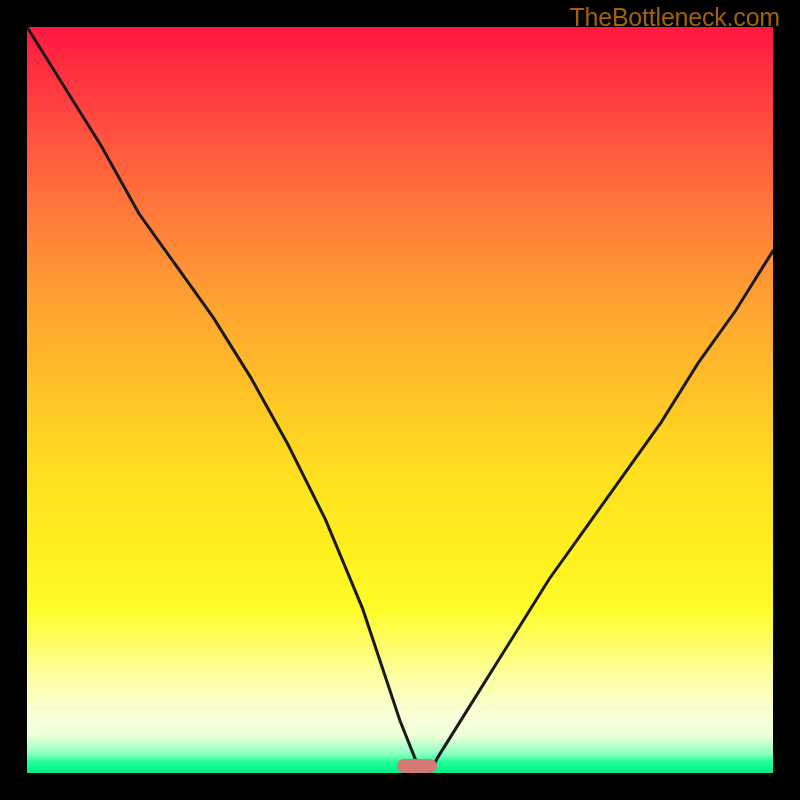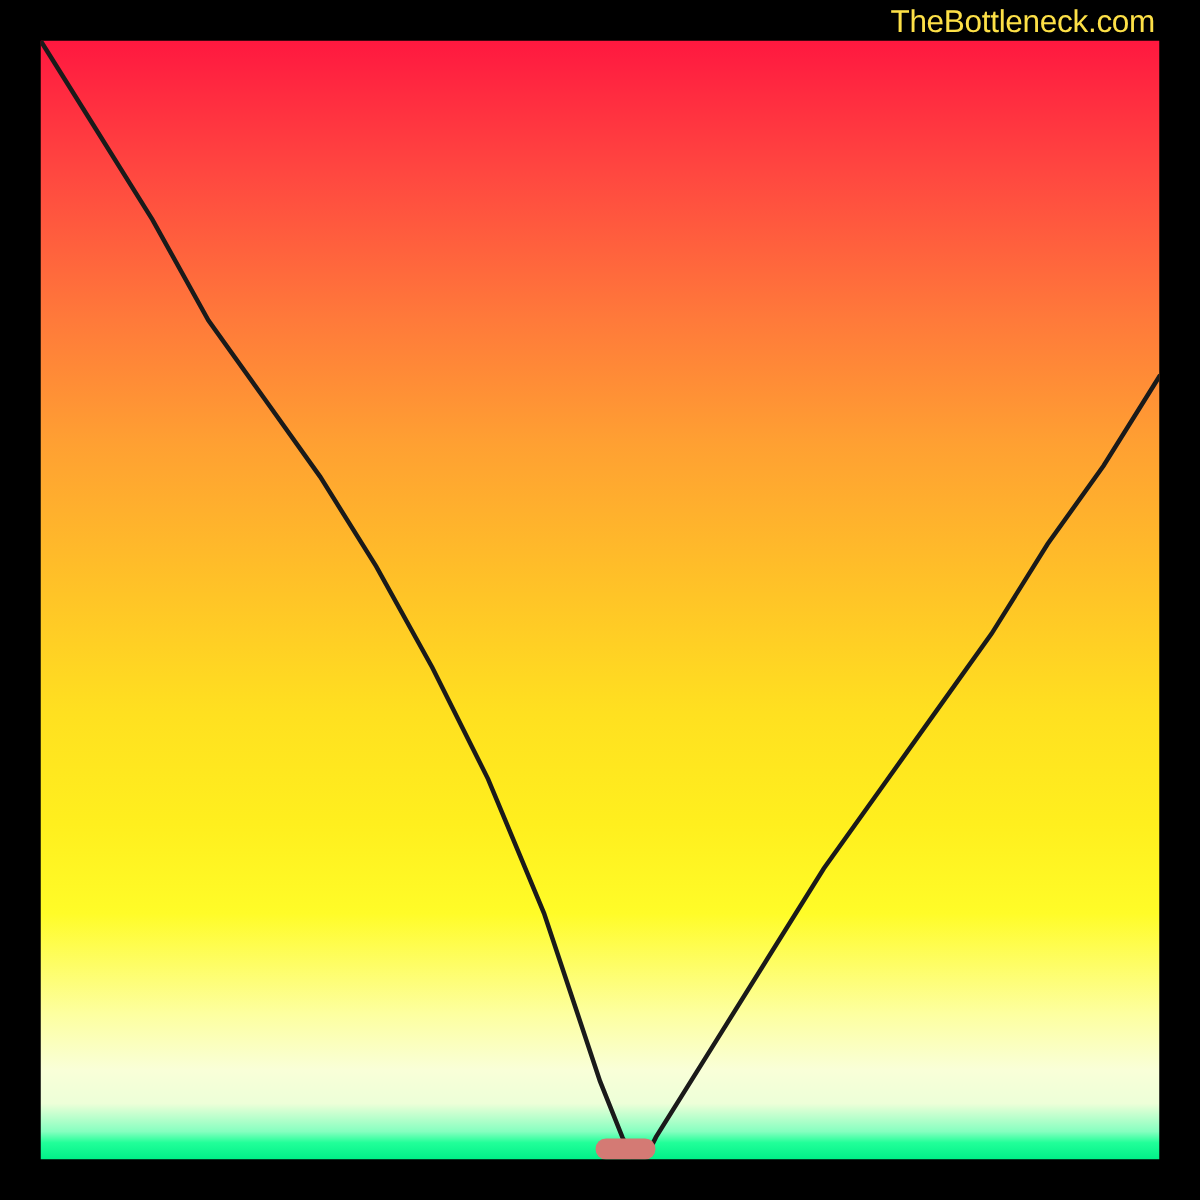--- a/index.html
+++ b/index.html
@@ -54,23 +54,23 @@
   .marker {
     position: absolute;
     bottom: 0px;
     background: #d47a74;
     border-radius: 8px;
     height: 14px;
   }
   .attribution {
     position: absolute;
     top: 3px;
-    right: 30px;
-    color: #fde047;
-    font-size: 21px;
+    right: 20px;
+    color: #a16207;
+    font-size: 25px;
     letter-spacing: -0.2px;
     font-weight: 400;
   }
 </style>
 </head>
 <body>
 
 <div class="frame">
   <div class="plot">
     <div class="gradient"></div>

